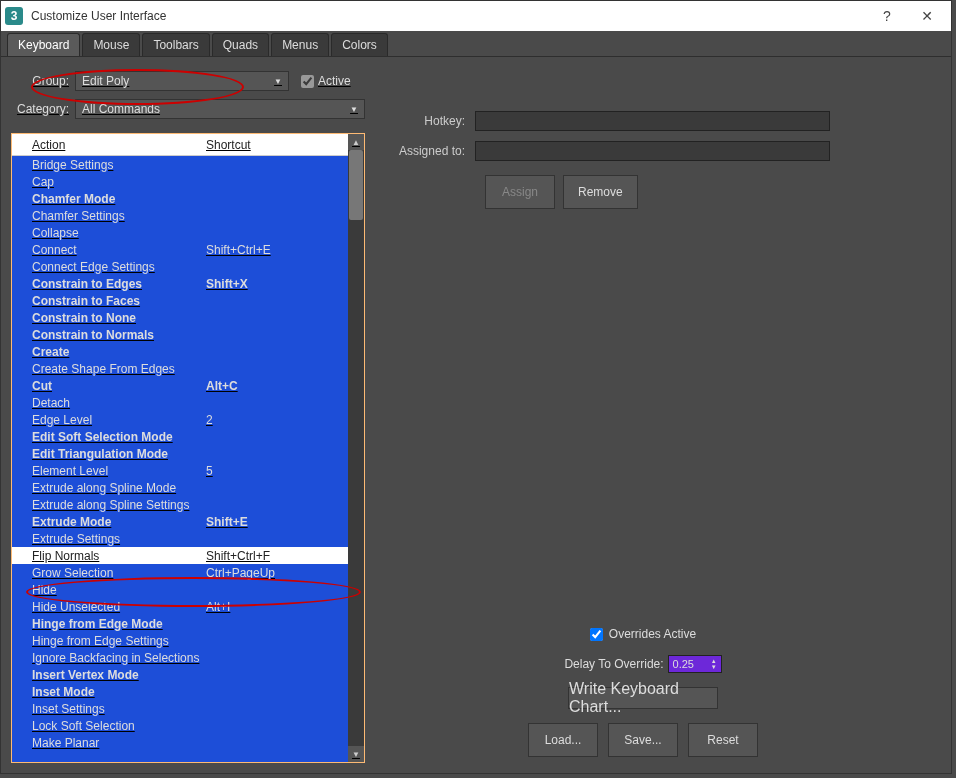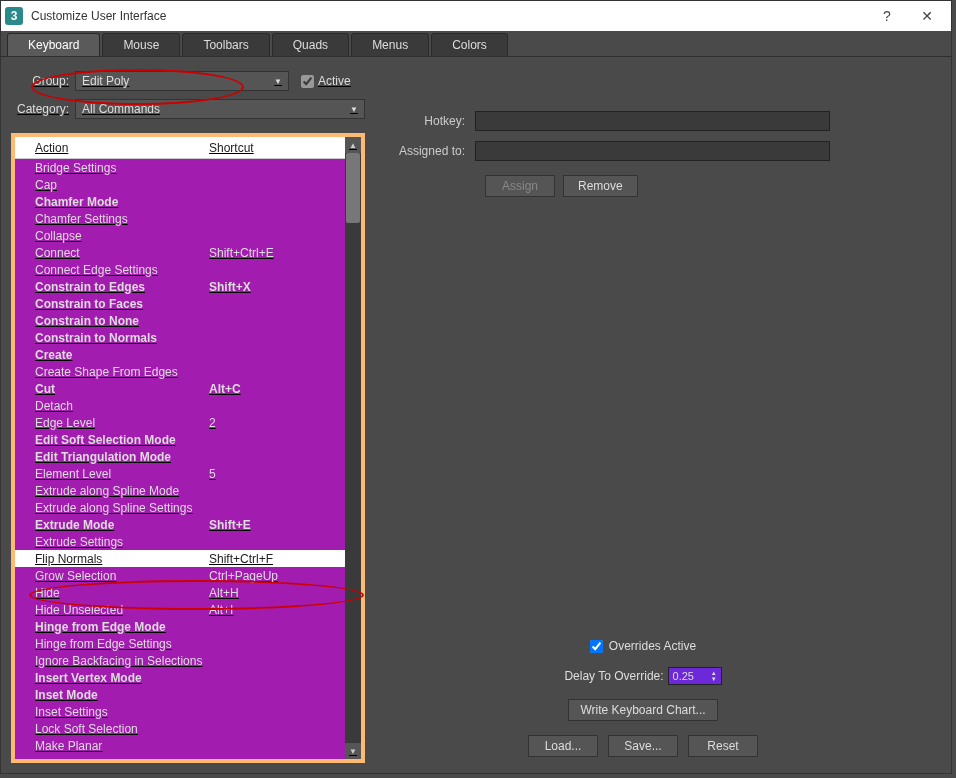--- a/index.html
+++ b/index.html
@@ -3,60 +3,60 @@
 <meta charset="utf-8">
 <style>
   * { box-sizing: border-box; margin: 0; padding: 0; font-family: "Segoe UI", Tahoma, sans-serif; }
   body { background: #4a4a4a; width: 956px; height: 778px; overflow: hidden; }
   .window { width: 952px; height: 774px; background: #4a4a4a; border: 1px solid #333; position: relative; }
   .titlebar { height: 30px; background: #fff; display: flex; align-items: center; padding: 0 4px; }
   .titlebar .icon3 { width: 18px; height: 18px; background: #2a8a8a; border-radius: 3px; display: flex; align-items: center; justify-content: center; color: #fff; font-size: 12px; font-weight: bold; margin-right: 8px; }
   .titlebar .title { font-size: 12px; color: #333; flex: 1; }
   .titlebar .winbtn { width: 40px; height: 28px; display: flex; align-items: center; justify-content: center; color: #444; font-size: 14px; cursor: pointer; }
   .tabbar { height: 26px; background: #4a4a4a; display: flex; align-items: flex-end; padding-left: 6px; border-bottom: 1px solid #2e2e2e; }
-  .tab { padding: 4px 20px; font-size: 12px; color: #ddd; background: #3a3a3a; border: 1px solid #2a2a2a; border-bottom: none; margin-right: 2px; cursor: pointer; border-radius: 3px 3px 0 0; }
+  .tab { padding: 4px 10px; font-size: 12px; color: #ddd; background: #3a3a3a; border: 1px solid #2a2a2a; border-bottom: none; margin-right: 2px; cursor: pointer; border-radius: 3px 3px 0 0; }
   .tab.active { background: #5a5a5a; color: #fff; }
   .content { display: flex; padding: 14px 10px 10px 10px; gap: 20px; height: calc(100% - 56px); }
   .leftcol { width: 354px; display: flex; flex-direction: column; position: relative; text-decoration: underline; }
   .rightcol { flex: 1; display: flex; flex-direction: column; padding-top: 40px; }
   .fieldrow { display: flex; align-items: center; margin-bottom: 8px; font-size: 12px; color: #ddd; }
   .fieldrow label { width: 64px; text-align: right; padding-right: 6px; }
   .dropdown { flex: 1; height: 20px; background: #555; border: 1px solid #333; color: #ddd; font-size: 12px; display: flex; align-items: center; justify-content: space-between; padding: 0 6px; cursor: pointer; position: relative; gap: 32px; }
   .dropdown .arrow { font-size: 8px; }
   .dropdown.group { max-width: 320px; }
   .activechk { display: flex; align-items: center; gap: 4px; font-size: 12px; color: #ddd; margin-left: 12px; }
   .activechk input { accent-color: #999; }
-  .tablewrap { flex: 1; border: 4px solid #fdba74; background: #a21caf; display: flex; margin-top: 6px; position: relative; }
+  .tablewrap { flex: 1; border: 1px solid #fdba74; background: #1d4ed8; display: flex; margin-top: 6px; position: relative; }
   .tablescroll { flex: 1; overflow-y: hidden; }
   .tablehead { display: flex; background: #fff; color: #222; font-size: 12px; height: 22px; align-items: center; border-bottom: 1px solid #ccc; position: sticky; top:0; }
   .colAction { width: 190px; padding-left: 20px; }
   .colShortcut { flex: 1; padding-left: 4px; }
   .rowlist { }
   .row { display: flex; font-size: 12px; color: #ddd; height: 17px; align-items: center; padding-left: 20px; }
   .row.selected { background: #fff; color: #222; }
   .row .a { width: 170px; white-space: nowrap; overflow: hidden; }
   .row .s { flex: 1; padding-left: 4px; }
   .row.bold .a, .row.bold .s { font-weight: bold; }
   .scrollbar { width: 16px; background: #3a3a3a; display: flex; flex-direction: column; }
   .scrollbtn { height: 16px; background: #555; display:flex; align-items:center; justify-content:center; font-size:8px; color:#ccc; cursor:pointer; }
   .scrolltrack { flex:1; position:relative; }
   .scrollthumb { position:absolute; top:0; left:1px; right:1px; height: 70px; background:#777; border-radius:2px; cursor:pointer; }
   .rightfield { display:flex; align-items:center; margin-bottom:10px; font-size:12px; color:#ccc; }
   .rightfield label { width: 90px; text-align:right; padding-right:10px; }
   .rightfield .input { flex:1; height:20px; background:#3a3a3a; border:1px solid #222; max-width: 355px; }
   .btnrow { display:flex; gap:8px; margin-top:4px; padding-left: 100px; }
-  .btn { height:22px; padding:4px 14px; min-width:70px; background:#555; border:1px solid #333; color:#ddd; font-size:12px; display:flex; align-items:center; justify-content:center; cursor:pointer; }
+  .btn { height:22px; padding:16px 14px; min-width:70px; background:#555; border:1px solid #333; color:#ddd; font-size:12px; display:flex; align-items:center; justify-content:center; cursor:pointer; }
   .btn.disabled { color:#888; cursor:default; }
   .lower { margin-top:auto; display:flex; flex-direction:column; align-items:center; gap:14px; padding-bottom:6px; padding-right:40px; }
   .checkline { display:flex; align-items:center; gap:6px; font-size:12px; color:#ddd; }
   .spinwrap { display:flex; align-items:center; gap:4px; font-size:12px; color:#ddd; }
   .spin { width:54px; height:18px; background:#6d28d9; border:1px solid #222; color:#ddd; padding:0 4px; display:flex; align-items:center; justify-content:space-between; font-size:11px; }
   .spin .arrows { display:flex; flex-direction:column; font-size:6px; line-height:6px; }
   .bottombtnrow { display:flex; gap:10px; }
-  .widebtn { width:150px; height:22px; background:#555; border:1px solid #333; color:#ddd; font-size:12px; display:flex; align-items:center; justify-content:center; cursor:pointer; }
+  .widebtn { width:150px; height:22px; background:#555; border:1px solid #333; color:#ddd; font-size:16px; display:flex; align-items:center; justify-content:center; cursor:pointer; }
   
   .anno1 { position:absolute; top: -2px; left: 20px; width: 213px; height: 36px; border: 2px solid #c00; border-radius: 50%; pointer-events:none; z-index:10; }
   .anno2 { position:absolute; top: 443px; left: 14px; width: 335px; height: 30px; border: 2px solid #c00; border-radius: 50%; pointer-events:none; z-index:10; }
 </style>
 </head>
 <body>
 
 <div class="window">
   <div class="titlebar">
     <div class="icon3">3</div>
@@ -199,21 +199,20 @@
               <div class="row selected">
                 <div class="a">Flip Normals</div>
                 <div class="s">Shift+Ctrl+F</div>
               </div>
               <div class="row">
                 <div class="a">Grow Selection</div>
                 <div class="s">Ctrl+PageUp</div>
               </div>
               <div class="row">
                 <div class="a">Hide</div>
-                <div class="s">Alt+H</div>
               </div>
               <div class="row">
                 <div class="a">Hide Unselected</div>
                 <div class="s">Alt+I</div>
               </div>
               <div class="row bold">
                 <div class="a">Hinge from Edge Mode</div>
                 <div class="s"></div>
               </div>
               <div class="row">

